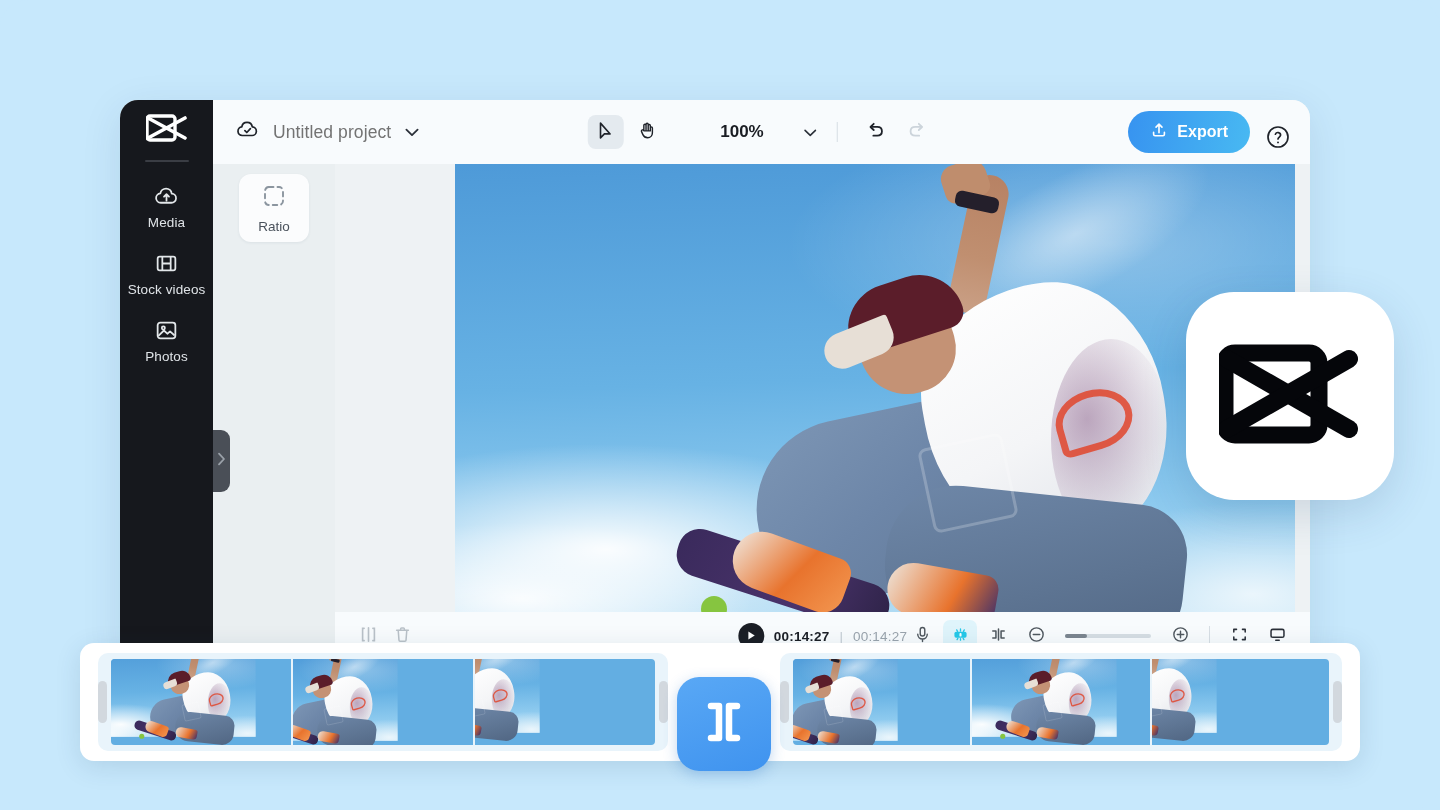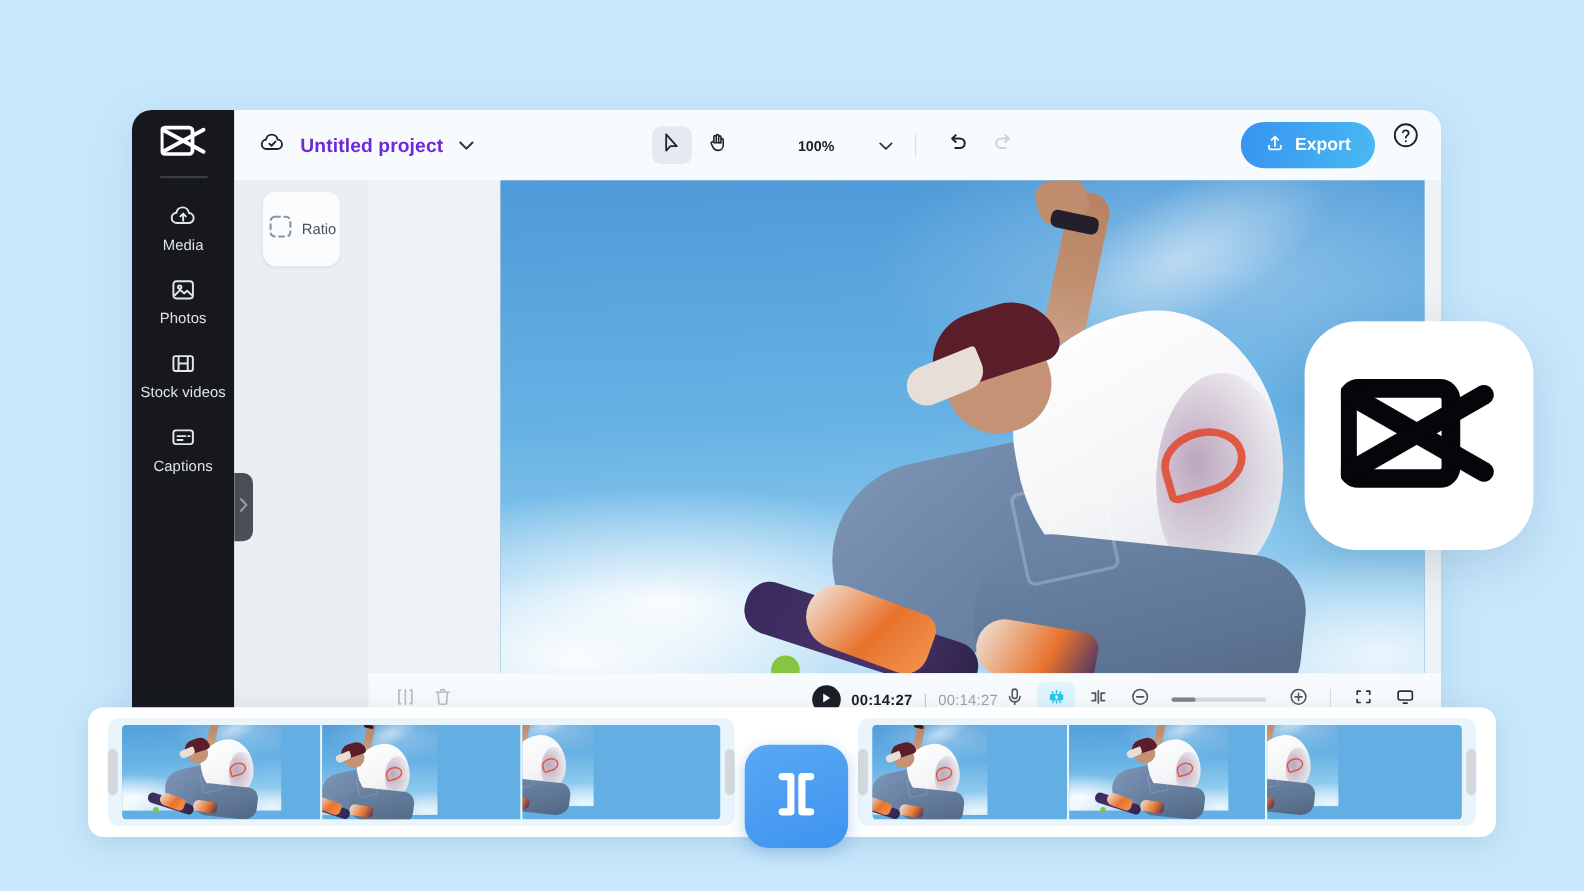--- a/index.html
+++ b/index.html
@@ -50,52 +50,52 @@
   }
 
   
   .topbar {
     position: absolute; left: 93px; top: 0; right: 0; height: 64px;
     background: #f8fbfd;
     display: flex; align-items: center;
     padding: 0 18px 0 22px;
   }
   .tb-left { display: flex; align-items: center; gap: 12px; }
-  .proj-title { font-size: 17.5px; font-weight: bold; color: #6d28d9; letter-spacing: .1px; }
+  .proj-title { font-size: 17.5px; font-weight: normal; color: #737373; letter-spacing: .1px; }
   .tb-caret { width: 18px; height: 18px; display: flex; align-items: center; justify-content: center; cursor: pointer; }
 
   .tb-center { position:absolute; left: 50%; transform: translateX(-50%); display: flex; align-items: center; gap: 6px; }
   .tool-btn {
     width: 36px; height: 34px; border-radius: 8px;
     display: flex; align-items: center; justify-content: center; cursor: pointer;
     background: transparent;
   }
   .tool-btn.active { background: #e4eaef; }
   .zoomsel { display: flex; align-items: center; gap: 5px; margin-left: 14px; cursor: pointer; }
-  .zoomsel span { font-size: 13px; font-weight: bold; color: #1a1d23; margin-left: 35px; }
+  .zoomsel span { font-size: 17px; font-weight: bold; color: #1a1d23; margin-left: 35px; }
   .vdiv { width: 1px; height: 20px; background: #d7dee4; margin: 0 14px; }
 
-  .tb-right { margin-left: auto; display: flex; align-items: flex-start; gap: 14px; }
+  .tb-right { margin-left: auto; display: flex; align-items: flex-end; gap: 14px; }
   .export-btn {
     height: 42px; padding: 0 22px; border-radius: 21px;
     background: linear-gradient(100deg, #3793f0 0%, #48b9f2 100%);
     color: #fff; font-size: 16px; font-weight: bold;
     display: flex; align-items: center; gap: 9px; cursor: pointer; border: none;
   }
   .help-btn { width: 28px; height: 28px; cursor: pointer; display:flex; align-items:center; justify-content:center; }
 
   
   .panel {
     position: absolute; left: 93px; top: 64px; width: 122px; bottom: 0;
     background: #eaeff1;
   }
   .ratio-card {
     margin: 10px auto 0; width: 70px; height: 68px;
     background: #fbfcfd; border-radius: 12px;
-    display: flex; flex-direction: row; align-items: center; justify-content: center; gap: 6px;
+    display: flex; flex-direction: column; align-items: center; justify-content: center; gap: 6px;
     cursor: pointer; box-shadow: 0 1px 3px rgba(30,60,90,.07);
   }
   .ratio-card .rc-lab { font-size: 13.5px; color: #4a525c; }
 
   
   .preview-area {
     position: absolute; left: 215px; top: 64px; right: 0; bottom: 0;
     background: #eef2f4;
     display: flex; align-items: flex-start; justify-content: center;
   }
@@ -280,51 +280,41 @@
           <svg width="25" height="25" viewBox="0 0 24 24" fill="none" stroke="#e3e7ea" stroke-width="1.7" stroke-linecap="round" stroke-linejoin="round">
             <path d="M6.5 18a4.5 4.5 0 0 1-.4-8.98A5.5 5.5 0 0 1 17 9.2a3.9 3.9 0 0 1-.5 8.8H6.5z"></path>
             <path d="M12 16v-6M9.6 12.2 12 9.8l2.4 2.4"></path>
           </svg>
         </span>
         <span class="ri-lab">Media</span>
       </div>
 
       <div class="rail-item">
         <span class="ri-ico">
+          <svg width="25" height="25" viewBox="0 0 24 24" fill="none" stroke="#e3e7ea" stroke-width="1.7">
+            <rect x="3.5" y="5.5" width="17" height="13" rx="2"></rect>
+            <path d="M8 5.8v12.4M16 5.8v12.4M8 12h8"></path>
+          </svg>
+        </span>
+        <span class="ri-lab">Stock videos</span>
+      </div>
+
+      <div class="rail-item">
+        <span class="ri-ico">
           <svg width="25" height="25" viewBox="0 0 24 24" fill="none" stroke="#e3e7ea" stroke-width="1.7" stroke-linejoin="round">
             <rect x="3.5" y="4.5" width="17" height="15" rx="2.5"></rect>
             <circle cx="9" cy="9.6" r="1.5"></circle>
             <path d="M4.2 17.2 9.5 12l3.3 3.1 2.6-2.3 4.4 4"></path>
           </svg>
         </span>
         <span class="ri-lab">Photos</span>
       </div>
 
-      <div class="rail-item">
-        <span class="ri-ico">
-          <svg width="25" height="25" viewBox="0 0 24 24" fill="none" stroke="#e3e7ea" stroke-width="1.7">
-            <rect x="3.5" y="5.5" width="17" height="13" rx="2"></rect>
-            <path d="M8 5.8v12.4M16 5.8v12.4M8 12h8"></path>
-          </svg>
-        </span>
-        <span class="ri-lab">Stock videos</span>
-      </div>
-
-
-
-      <div class="rail-item">
-        <span class="ri-ico">
-          <svg width="25" height="25" viewBox="0 0 24 24" fill="none" stroke="#e3e7ea" stroke-width="1.7" stroke-linecap="round">
-            <rect x="3.5" y="6" width="17" height="12" rx="2.2"></rect>
-            <path d="M7 11h7M7 14.4h4.5"></path>
-            <path d="M16.4 11h1.2"></path>
-          </svg>
-        </span>
-        <span class="ri-lab">Captions</span>
-      </div>
+
+
     </div>
 
     <div class="rail-collapse">
       <span>
         <svg width="9" height="14" viewBox="0 0 9 14" fill="none" stroke="#9aa1a9" stroke-width="1.8" stroke-linecap="round" stroke-linejoin="round">
           <path d="M2 1.6 7 7l-5 5.4"></path>
         </svg>
       </span>
     </div>
 

